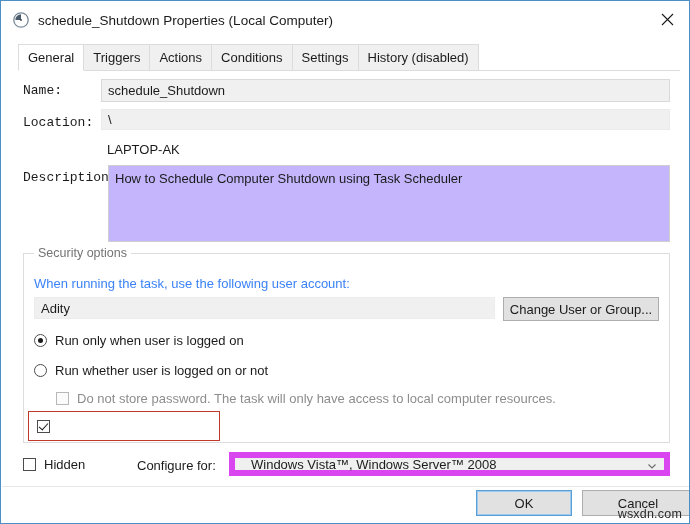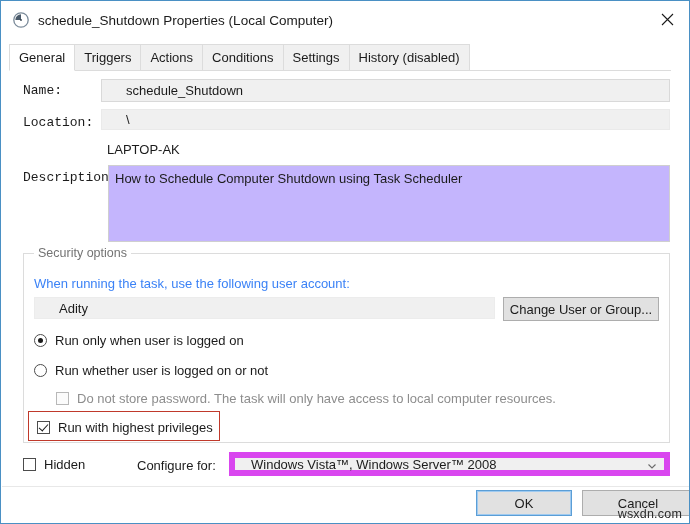--- a/index.html
+++ b/index.html
@@ -39,21 +39,21 @@
   .close-btn {
     position: absolute; right: 0; top: 0;
     width: 46px; height: 34px;
     display: flex; align-items: center; justify-content: center;
     cursor: default;
   }
   .close-btn svg { display: block; }
 
   
   .tabstrip {
-    position: absolute; left: 8px; top: 44px;
+    position: absolute; left: 17px; top: 44px;
     width: 662px; height: 26px;
     border-bottom: 1px solid #dcdcdc;
     display: flex; align-items: flex-end;
     background: transparent;
   }
   .tab {
     height: 26px;
     padding: 0 9px;
     display: flex; align-items: center;
     font-size: 13px;
@@ -83,21 +83,21 @@
   .row { position: absolute; display: flex; align-items: center; font-family: Liberation Mono, monospace; }
   .flabel {
     font-size: 13px; color: #1b1b1b; white-space: nowrap;
   }
   .ctl-readonly {
     background: #f0f0f0;
     border: 1px solid #d9d9d9;
     font-size: 13px;
     color: #1b1b1b;
     display: flex; align-items: center;
-    padding: 0 24px;
+    padding: 0 6px;
     overflow: hidden; white-space: nowrap;
   }
   .ctl-plain {
     font-size: 13px; color: #1b1b1b;
     display: flex; align-items: center;
     padding: 0 6px;
     white-space: nowrap;
   }
   .ctl-textarea {
     background: #c4b5fd;
@@ -297,21 +297,20 @@
       <span class="lbl">Run whether user is logged on or not</span>
     </div>
 
     <div class="opt" style="left:55px; top:320px;">
       <span class="checkbox disabled"></span>
       <span class="lbl disabled">Do not store password.  The task will only have access to local computer resources.</span>
     </div>
 
     <div class="opt" style="left:36px; top:349px;">
       <span class="checkbox checked"></span>
-      <span class="lbl">Run with highest privileges</span>
     </div>
     <div class="redbox" style="left:27px; top:340px; width:192px; height:30px;"></div>
 
     <div class="opt" style="left:22px; top:386px;">
       <span class="checkbox"></span>
       <span class="lbl">Hidden</span>
     </div>
 
     <div style="position:absolute; left:136px; top:387px; font-size:13px; color:#1b1b1b; white-space:nowrap;">Configure for:</div>
 

